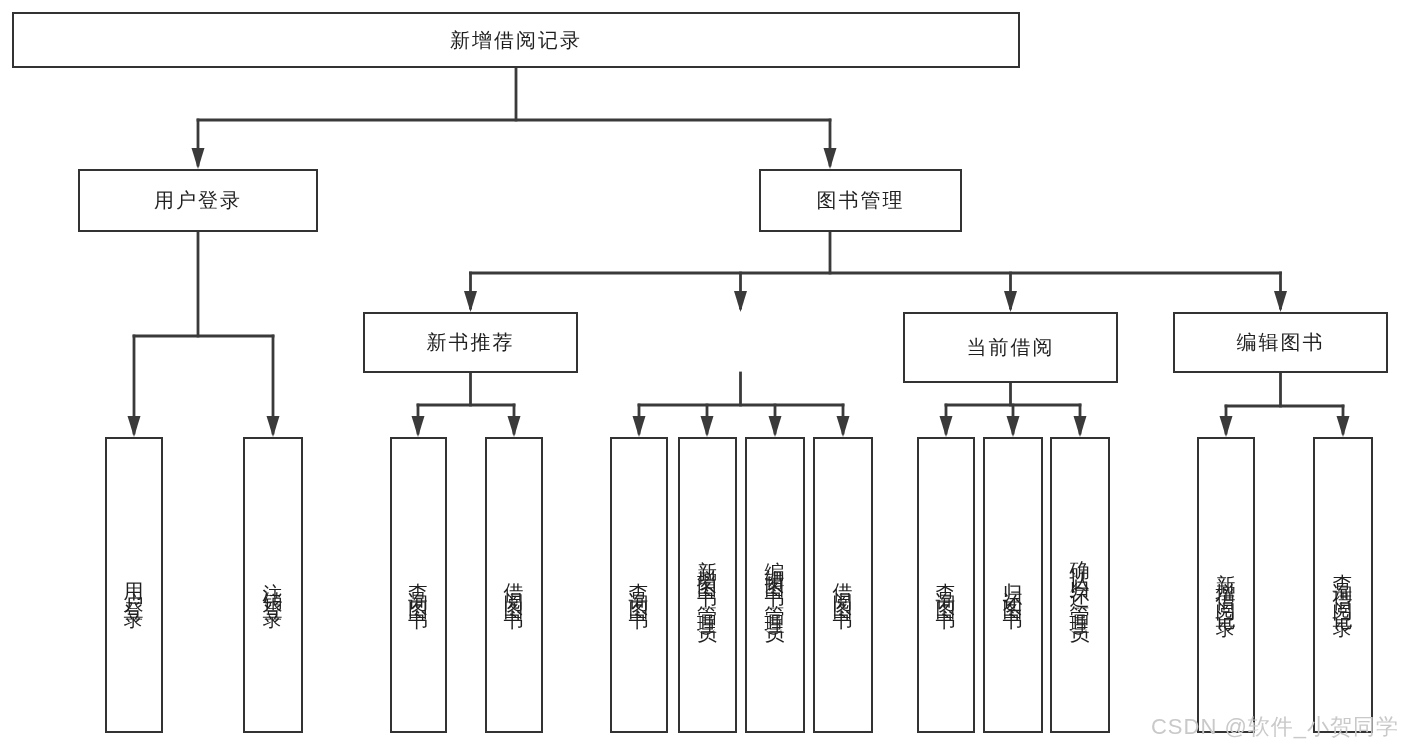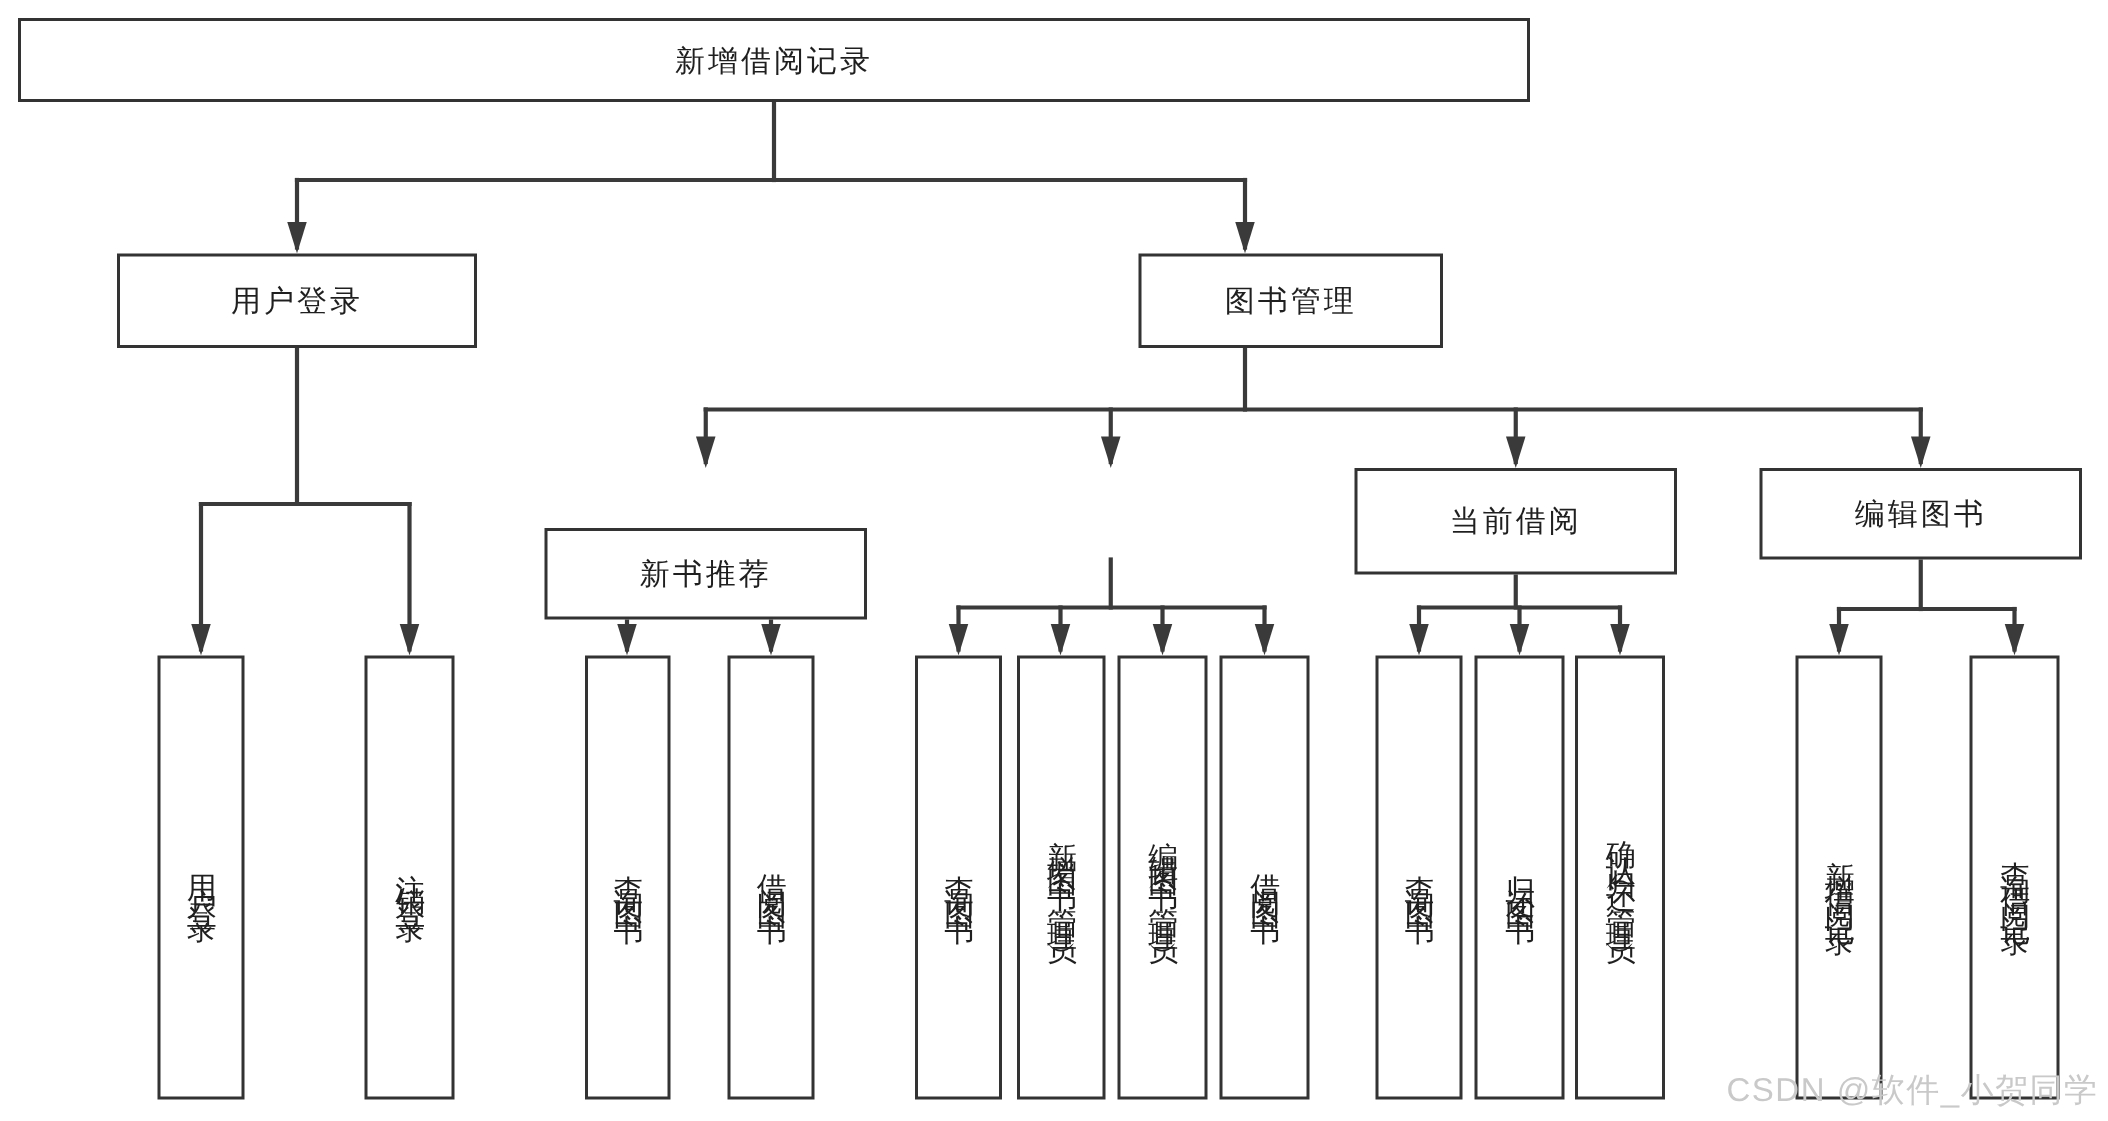--- a/index.html
+++ b/index.html
@@ -91,21 +91,21 @@
     <span class="hlabel">新增借阅记录</span>
   </div>
 
   <div class="box" style="left:78px;top:169px;width:240px;height:63px;">
     <span class="hlabel">用户登录</span>
   </div>
   <div class="box" style="left:713px;top:169px;width:203px;height:63px;margin-left:46px;">
     <span class="hlabel">图书管理</span>
   </div>
 
-  <div class="box" style="left:363px;top:312px;width:215px;height:61px;margin-top:40px;">
+  <div class="box" style="left:363px;top:312px;width:215px;height:61px;">
     <span class="hlabel">新书推荐</span>
   </div>
   <div class="box" style="left:903px;top:312px;width:215px;height:71px;">
     <span class="hlabel">当前借阅</span>
   </div>
   <div class="box" style="left:1173px;top:312px;width:215px;height:61px;">
     <span class="hlabel">编辑图书</span>
   </div>
 
   <div class="box" style="left:105px;top:437px;width:58px;height:296px;">

